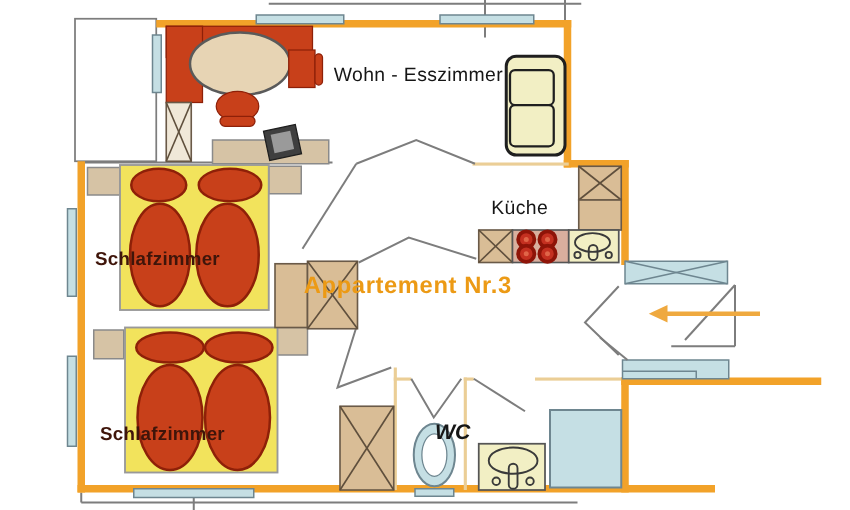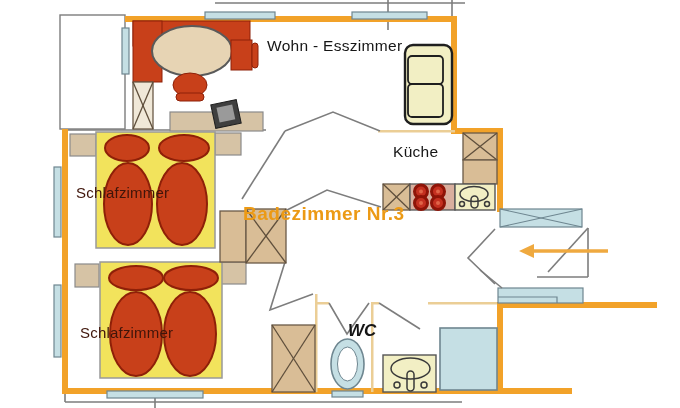--- a/index.html
+++ b/index.html
@@ -1,23 +1,23 @@
 <!DOCTYPE html>
 <html style="--wall-orange: #F2A229; --wall-pale: #EBCE96; --furniture-red: #C8401A; --furniture-red-dark: #8E2008; --bed-yellow: #F2E35C; --wood-tan: #D9BD96; --beige: #D6C3A5; --table-beige: #E7D4B4; --window-blue: #C5DFE4; --window-blue-stroke: #6E8690; --cream: #F2EFC4; --stove-pink: #D9AF9E; --burner-red: #C43020; --burner-dark: #8E1408; --line-gray: #7D7D7D; --label-dark: #161616; --label-maroon: #3F150A; --accent-orange: #EC9A15; --arrow-orange: #EFA93F;"><head>
 <meta charset="utf-8">
 <style>
   html,body{margin:0;padding:0;background:#fff;}
   #plan{
     position:relative;width:680px;height:408px;background:#fff;overflow:hidden;
     font-family:"Liberation Sans","DejaVu Sans",sans-serif;
   }
   #plan svg{position:absolute;left:0;top:0;}
-  .lbl{position:absolute;white-space:nowrap;color:var(--label-dark,#161616);}
+  .lbl{position:absolute;white-space:nowrap;color:var(--label-dark,#161616);margin-top:15px;}
   .lbl-room{font-size:15.5px;font-weight:500;letter-spacing:.3px;}
-  .lbl-bed{font-size:15px;font-weight:400;letter-spacing:.2px;color:var(--label-maroon,#3F150A);}
+  .lbl-bed{font-size:15px;font-weight:700;letter-spacing:.2px;color:var(--label-maroon,#3F150A);}
   .lbl-wc{font-size:17px;font-weight:700;font-style:italic;}
   .lbl-bath{font-size:14.5px;font-weight:700;}
   .lbl-apt{font-size:19px;font-weight:700;letter-spacing:.5px;color:var(--accent-orange,#EC9A15);}
 
   
   .wallO{fill:var(--wall-orange,#F2A229);}
   .wallP{fill:var(--wall-pale,#EBCE96);}
   .gline{stroke:var(--line-gray,#7D7D7D);stroke-width:1.6;fill:none;}
   .zig{stroke:var(--line-gray,#7D7D7D);stroke-width:1.6;fill:none;stroke-linejoin:miter;}
   .win{fill:var(--window-blue,#C5DFE4);stroke:var(--window-blue-stroke,#6E8690);stroke-width:1.2;}
@@ -206,17 +206,17 @@
       <ellipse cx="410.5" cy="368.5" rx="19.5" ry="10.5" class="fix"></ellipse>
       <circle cx="397" cy="385" r="3" class="fix"></circle>
       <circle cx="424" cy="385" r="3" class="fix"></circle>
       <rect x="407" y="371" width="7" height="20" rx="3.5" class="fix"></rect>
     </g>
     <rect x="440" y="328" width="57" height="62" class="blue"></rect>
   </svg>
 
   <div class="lbl lbl-room" style="left:267px;top:37px;">Wohn - Esszimmer</div>
   <div class="lbl lbl-room" style="left:393px;top:143px;">Küche</div>
-  <div class="lbl lbl-apt" style="left:243px;top:203px;">Badezimmer Nr.3</div>
+  <div class="lbl lbl-apt" style="left:243px;top:203px;">Appartement Nr.3</div>
   <div class="lbl lbl-bed" style="left:76px;top:184px;">Schlafzimmer</div>
   <div class="lbl lbl-bed" style="left:80px;top:324px;">Schlafzimmer</div>
   <div class="lbl lbl-wc" style="left:348px;top:321px;">WC</div>
 </div>
 
 </body></html>

